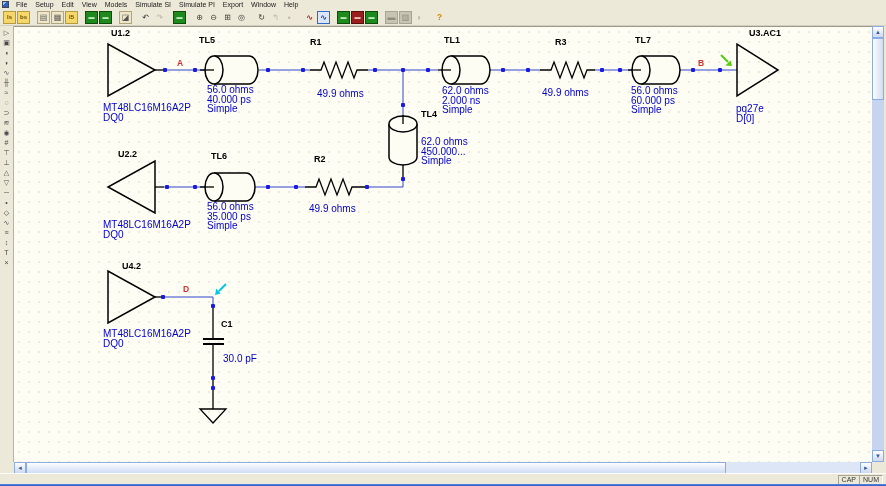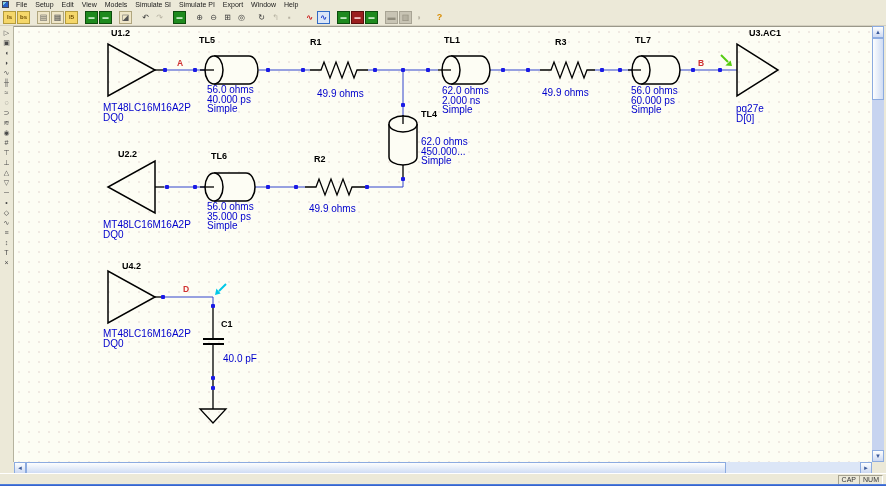--- a/index.html
+++ b/index.html
@@ -297,21 +297,21 @@
     <div class="val" style="left:193px;top:175px">
       <div>56.0 ohms</div>
       <div>35.000 ps</div>
       <div>Simple</div>
     </div>
     <div class="val" style="left:295px;top:177px">49.9 ohms</div>
     <div class="val" style="left:89px;top:302px">
       <div>MT48LC16M16A2P</div>
       <div>DQ0</div>
     </div>
-    <div class="val" style="left:209px;top:327px">40.0 pF</div>
+    <div class="val" style="left:209px;top:327px">30.0 pF</div>
 
     <div class="net" style="left:163px;top:31px">A</div>
     <div class="net" style="left:684px;top:31px">B</div>
     <div class="net" style="left:169px;top:257px">D</div>
   </div>
 
   <div class="vscroll">
     <div class="sbtn" style="top:0;left:0;right:0;height:12px">▲</div>
     <div class="vthumb"></div>
     <div class="sbtn" style="bottom:0;left:0;right:0;height:12px">▼</div>

